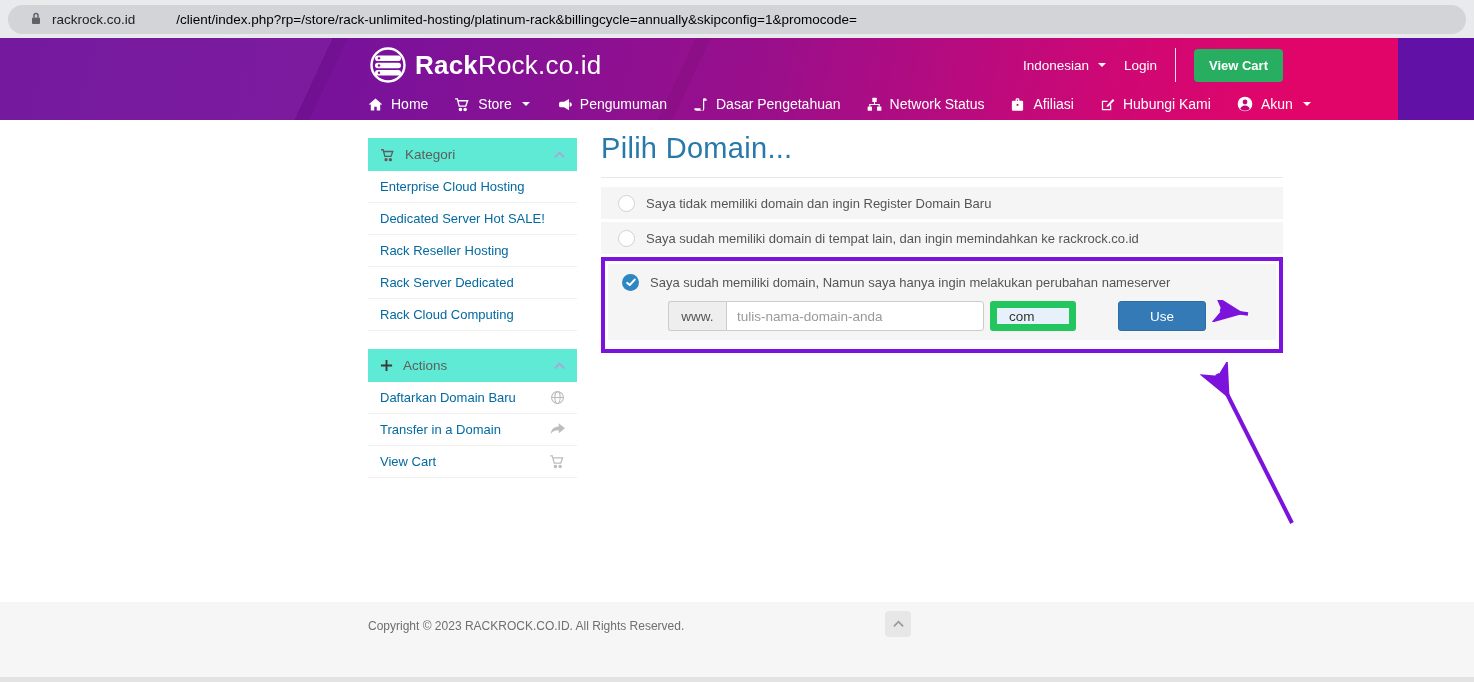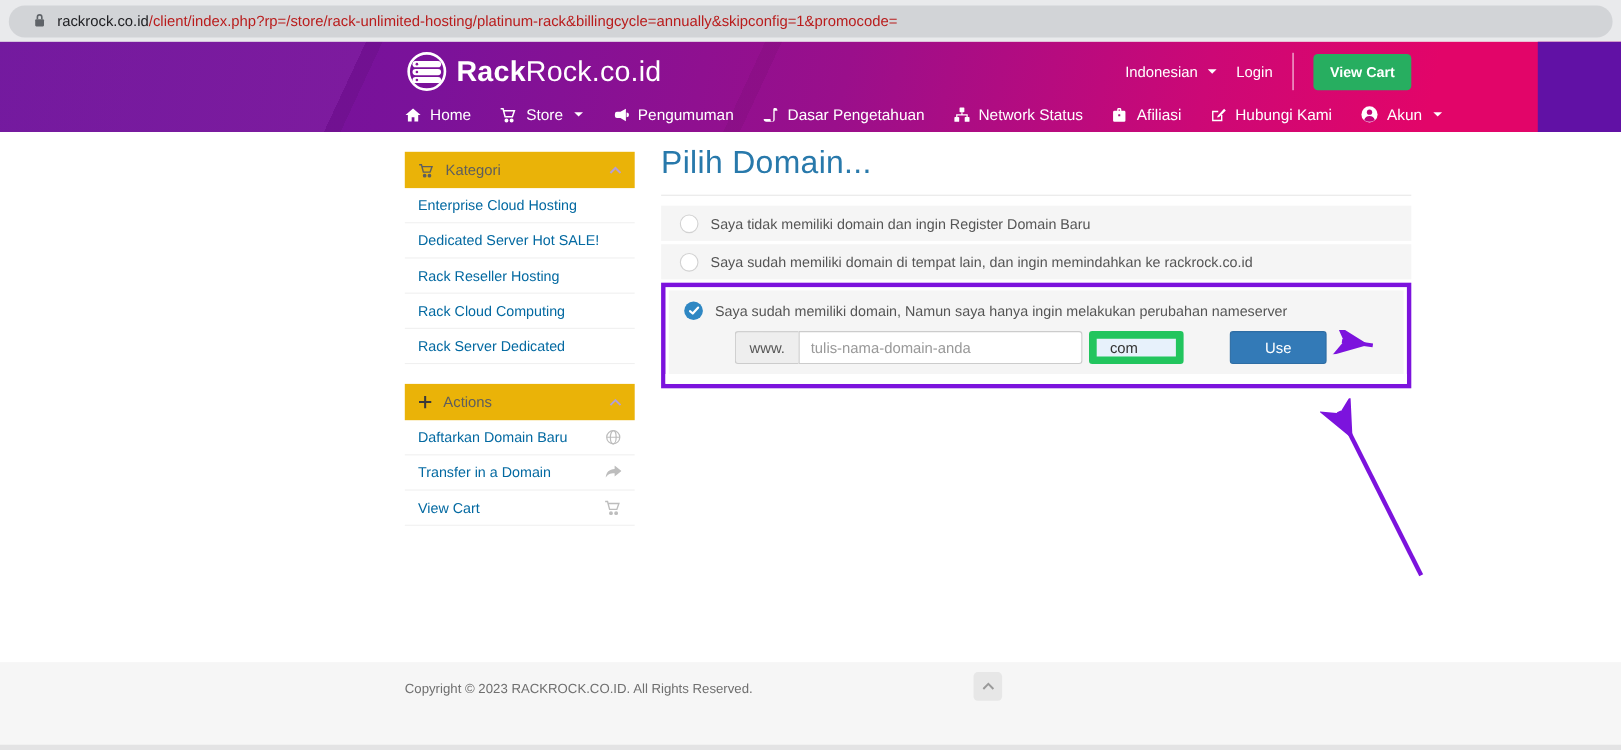--- a/index.html
+++ b/index.html
@@ -14,21 +14,21 @@
     position:absolute; left:0; top:0; width:1474px; height:38px;
     background:#e9eaec; display:flex; align-items:center;
   }
   .url-pill {
     margin:0 8px; height:29px; width:1458px; border-radius:15px;
     background:#d2d4d7; display:flex; align-items:center; padding:0 14px;
     font-size:13.5px; color:#5f6368;
   }
   .url-pill .lock { margin:0 10px 0 8px; display:flex; }
   .url-domain { color:#202124; }
-  .url-path { color:#b91c1c; }
+  .url-path { color:#000000;margin-left:41px; }
 
   
   .site-header {
     position:absolute; left:0; top:38px; width:1474px; height:82px;
     background:linear-gradient(102deg,#6e119b 0%,#7a129a 26%,#9a0f8b 52%,#cc0876 74%,#e20569 88%);
     color:#fff;
   }
   .site-header .facets {
     position:absolute; inset:0;
     background:linear-gradient(115deg, rgba(255,255,255,0.04) 0 22%, rgba(0,0,0,0.06) 22% 23%, transparent 23% 46%, rgba(0,0,0,0.05) 46% 47%, transparent 47%);
@@ -56,21 +56,21 @@
   .caret {
     width:0; height:0; border-left:4px solid transparent; border-right:4px solid transparent;
     border-top:4px solid #fff; display:inline-block; margin-left:2px;
   }
   .icon { display:inline-flex; align-items:center; justify-content:center; }
 
   
   .sidebar { position:absolute; left:368px; top:138px; width:209px; }
   .panel { margin-bottom:18px; }
   .panel-head {
-    background:#eab308; height:33px; display:flex; align-items:center;
+    background:#5eead4; height:33px; display:flex; align-items:center;
     padding:0 12px; gap:10px; font-size:13.5px; color:#5e5e5e; cursor:pointer;
   }
   .panel-head .chev { margin-left:auto; color:#b49fd6; font-size:12px; }
   .panel-item {
     height:32px; display:flex; align-items:center; padding:0 12px;
     font-size:13px; color:#0369a1; border-bottom:1px solid #f0f0f0; cursor:pointer;
   }
   .panel-item .right-ic { margin-left:auto; color:#bdbdbd; display:flex; }
 
   
@@ -286,24 +286,24 @@
     <div class="panel-item">
         <span>Enterprise Cloud Hosting</span>
       </div>
     <div class="panel-item">
         <span>Dedicated Server Hot SALE!</span>
       </div>
     <div class="panel-item">
         <span>Rack Reseller Hosting</span>
       </div>
     <div class="panel-item">
+        <span>Rack Server Dedicated</span>
+      </div>
+    <div class="panel-item">
         <span>Rack Cloud Computing</span>
-      </div>
-    <div class="panel-item">
-        <span>Rack Server Dedicated</span>
       </div>
   </div>
 
   <div class="panel">
     <div class="panel-head">
       <span class="icon">
         <svg width="13" height="13" viewBox="0 0 14 14">
             <path d="M6 1h2v5h5v2H8v5H6V8H1V6h5z" fill="#3a3a3a"></path>
           </svg>
       </span>

